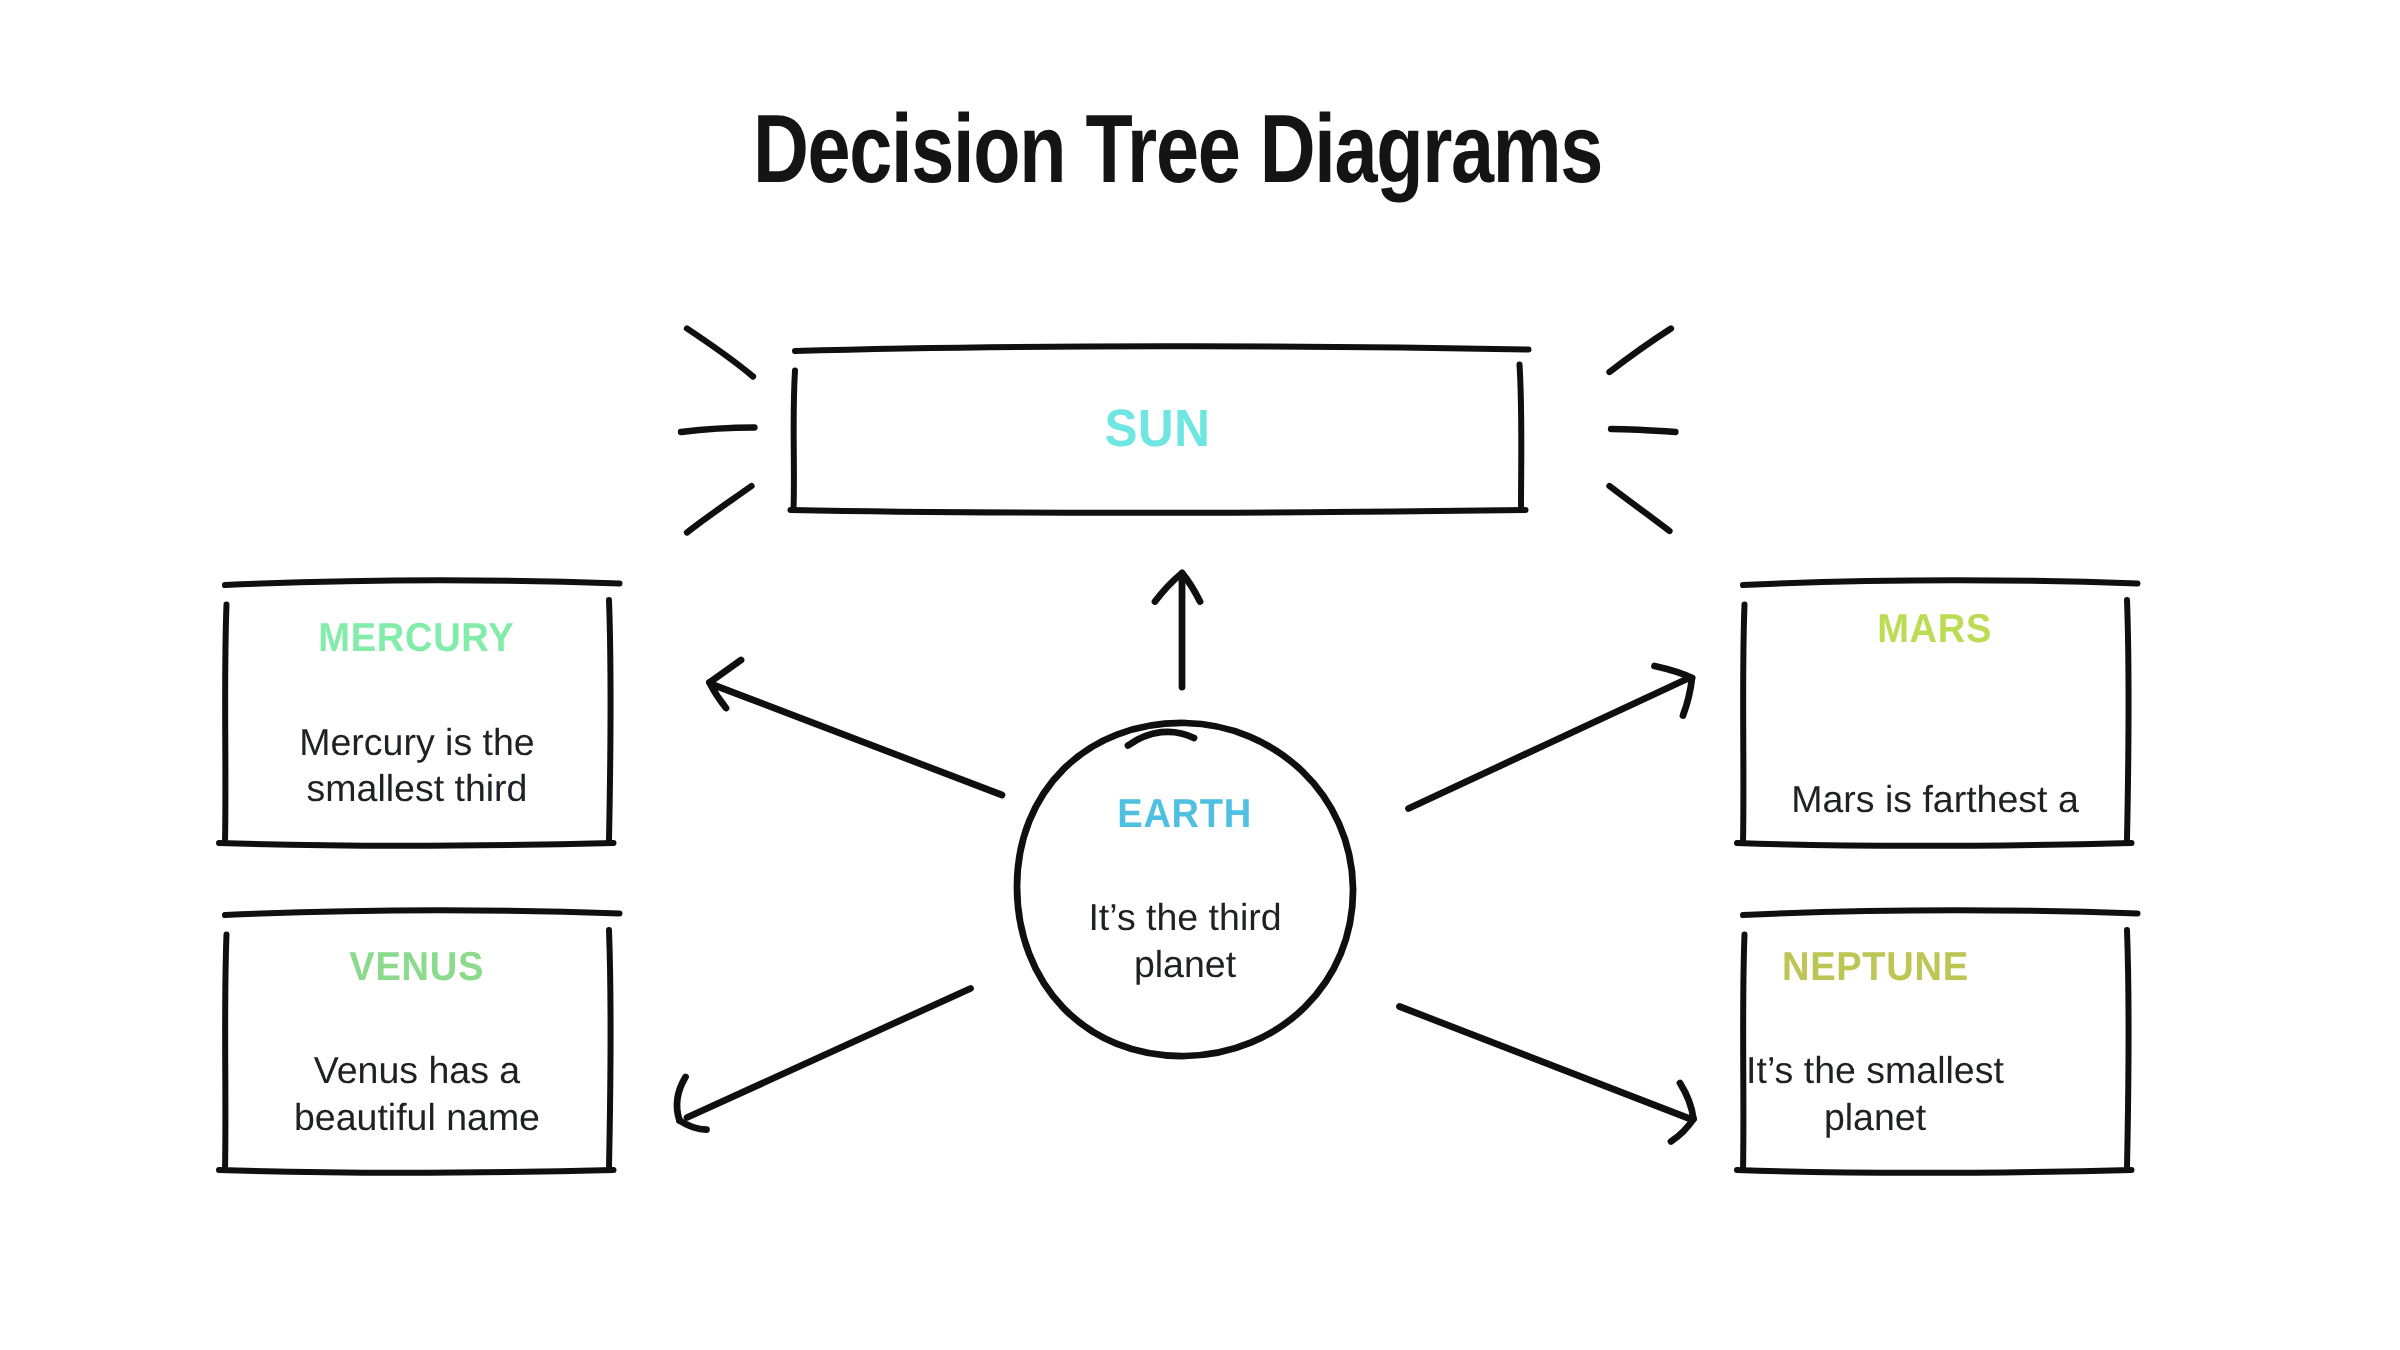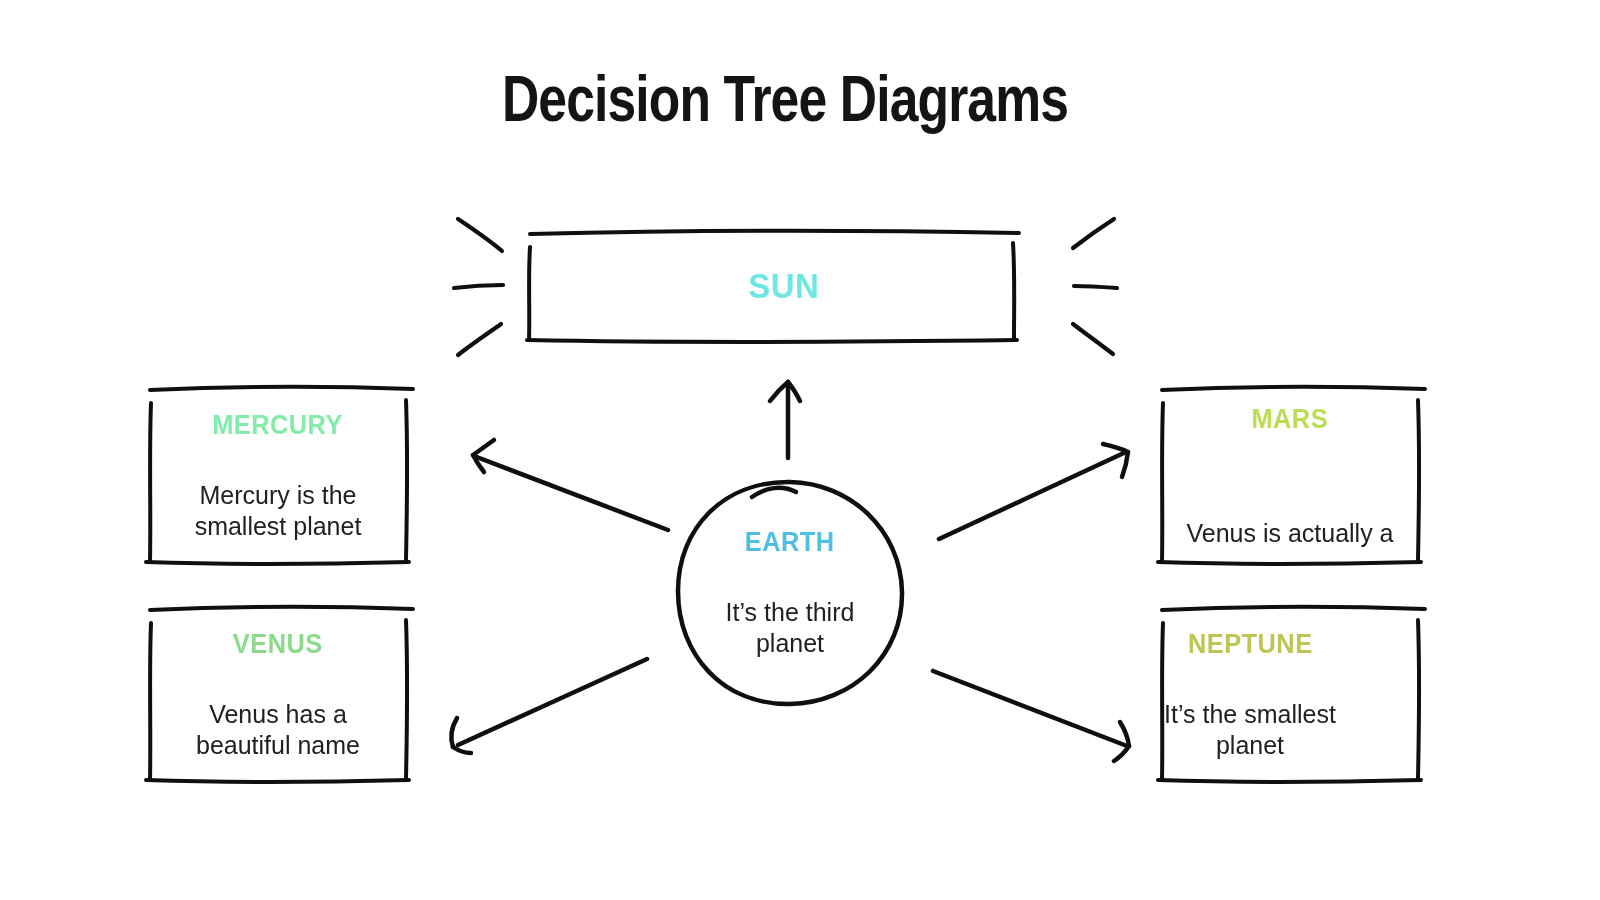--- a/index.html
+++ b/index.html
@@ -63,21 +63,21 @@
     margin-bottom: 9px;
     transform: scaleX(0.94);
   }
   .node-body {
     font-size: 25px;
     line-height: 31px;
     color: var(--text, #202124);
     margin-top: 30px;
   }
   .node-sun {
-    left: 541px; top: 233px;
+    left: 529px; top: 233px;
     width: 486px; height: 106px; border-radius: 10px;
   }
   .node-sun .node-title {
     font-size: 35px;
     margin-bottom: 0;
     color: var(--sun, #70E6E3);
   }
   .node-earth {
     left: 680px; top: 484px;
     width: 220px; height: 218px;
@@ -192,36 +192,36 @@
     <div class="node-body">
       <div>It’s the third</div>
       <div>planet</div>
     </div>
   </div>
 
   <div class="node node-mercury">
     <div class="node-title">MERCURY</div>
     <div class="node-body">
       <div>Mercury is the</div>
-      <div>smallest planet</div>
+      <div>smallest third</div>
     </div>
   </div>
 
   <div class="node node-venus">
     <div class="node-title">VENUS</div>
     <div class="node-body">
       <div>Venus has a</div>
       <div>beautiful name</div>
     </div>
   </div>
 
   <div class="node node-mars">
     <div class="node-title">MARS</div>
     <div class="node-body">
-      <div>Venus is actually a</div>
+      <div>Mars is farthest a</div>
     </div>
   </div>
 
   <div class="node node-neptune">
     <div class="node-title">NEPTUNE</div>
     <div class="node-body">
       <div>It’s the smallest</div>
       <div>planet</div>
     </div>
   </div>

